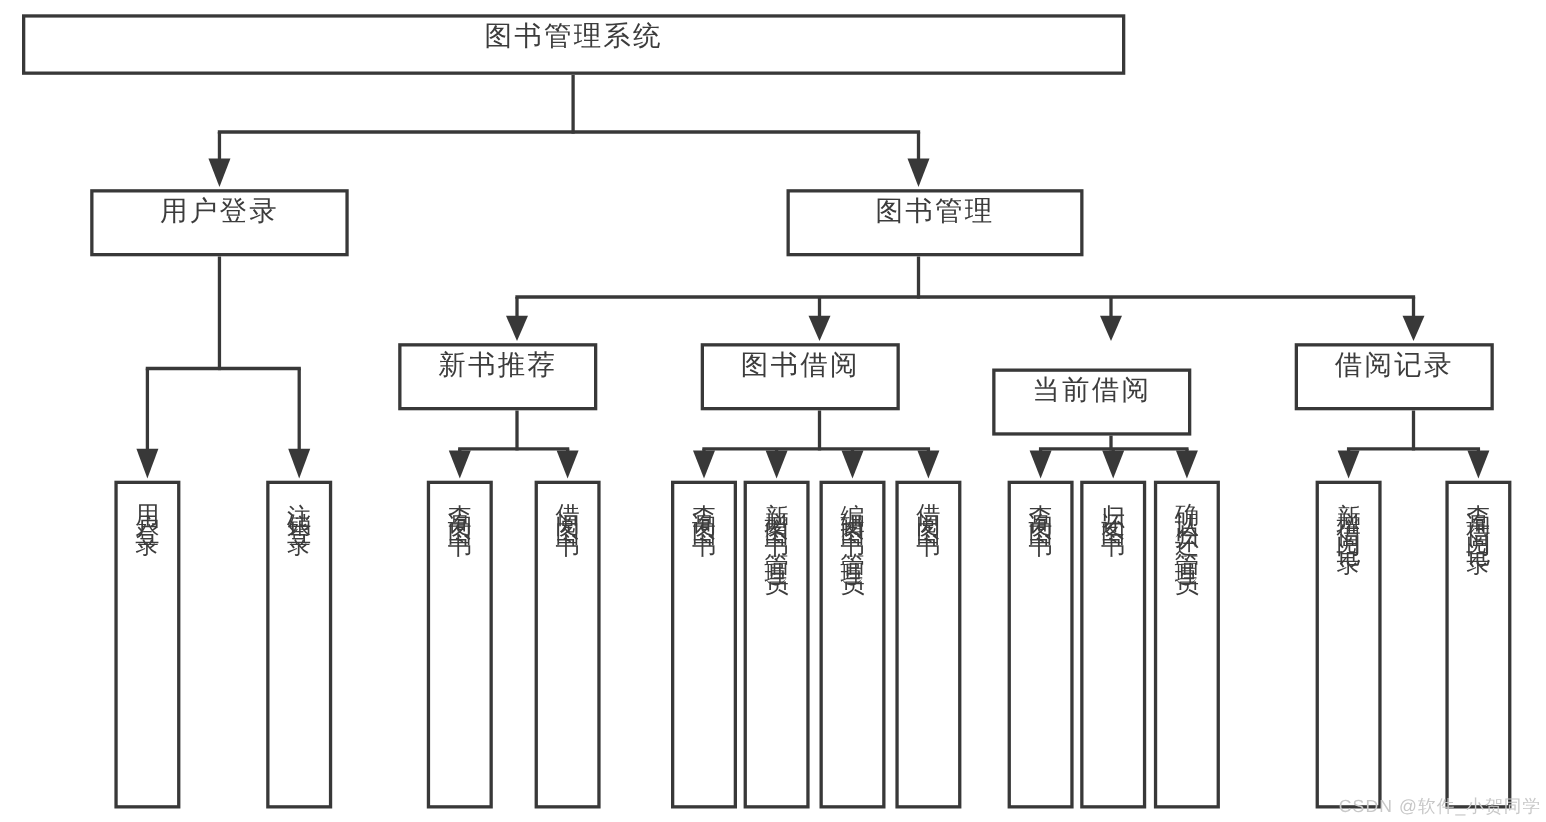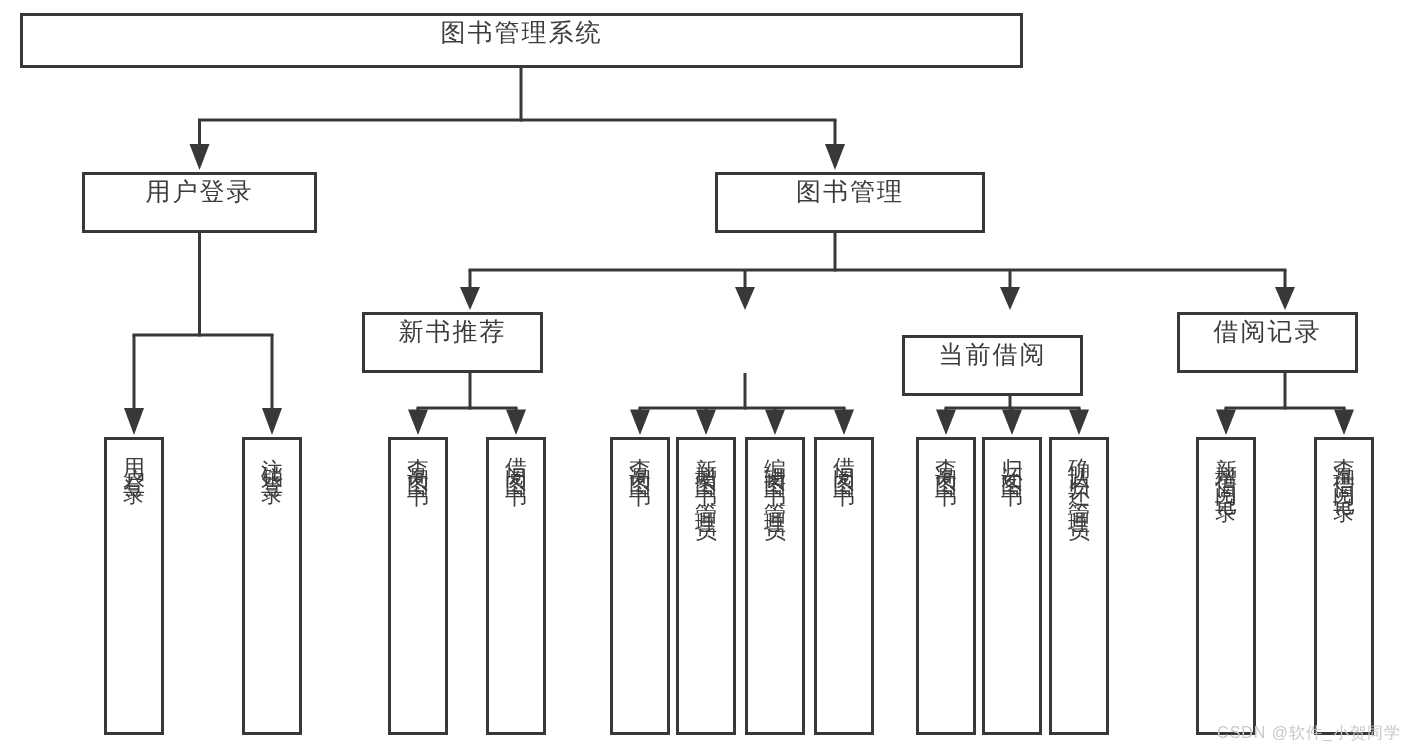--- a/index.html
+++ b/index.html
@@ -127,20 +127,23 @@
   <div class="node h-node n-user-login">
     <span>用户登录</span>
   </div>
   <div class="node h-node n-book-mgmt">
     <span>图书管理</span>
   </div>
 
   <div class="node h-node l3 n-new-book">
     <span>新书推荐</span>
   </div>
+  <div class="node h-node l3 n-book-borrow">
+    <span>图书借阅</span>
+  </div>
   <div class="node h-node l3 n-current-borrow">
     <span>当前借阅</span>
   </div>
   <div class="node h-node l3 n-borrow-records">
     <span>借阅记录</span>
   </div>
 
   <div class="node leaf x-ul1">
     <span>用户登录</span>
   </div>

